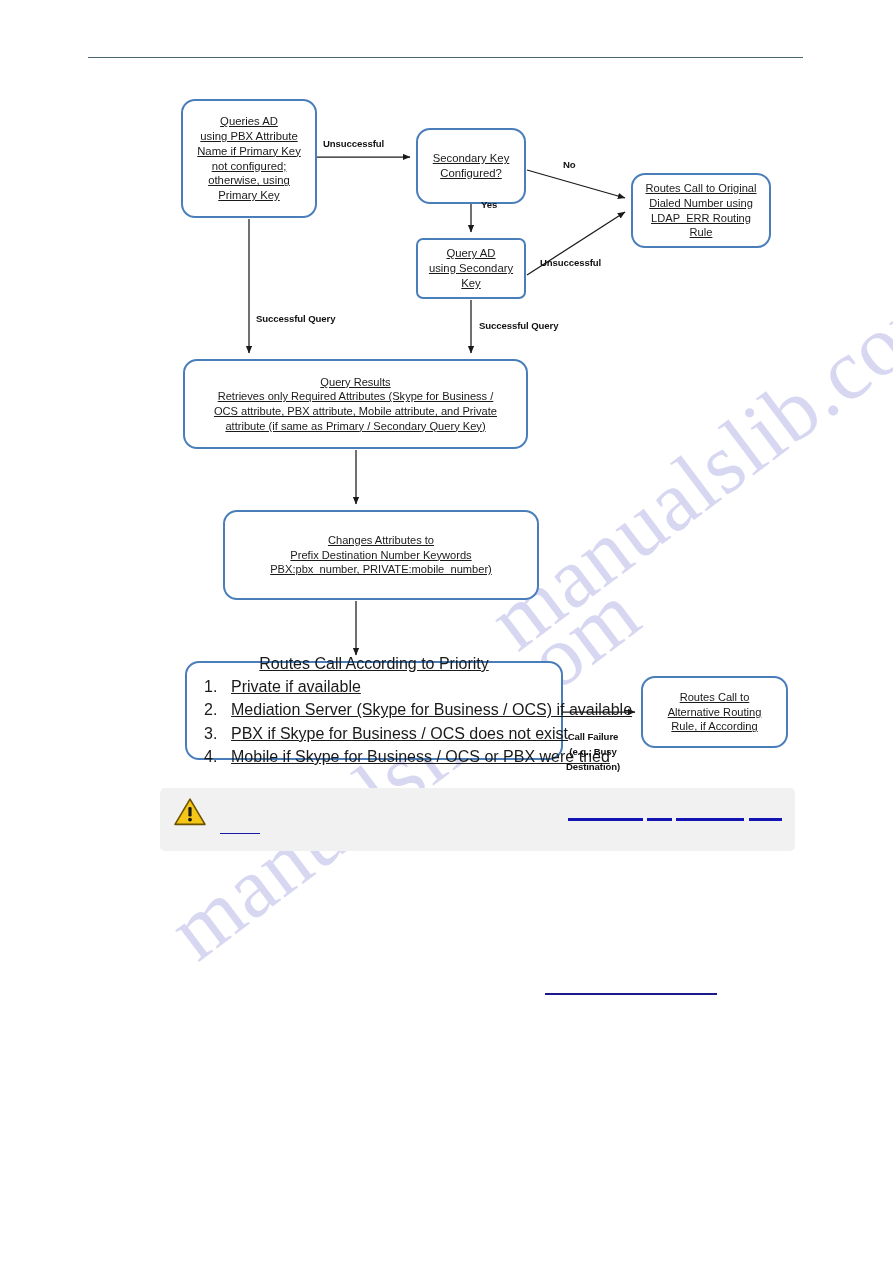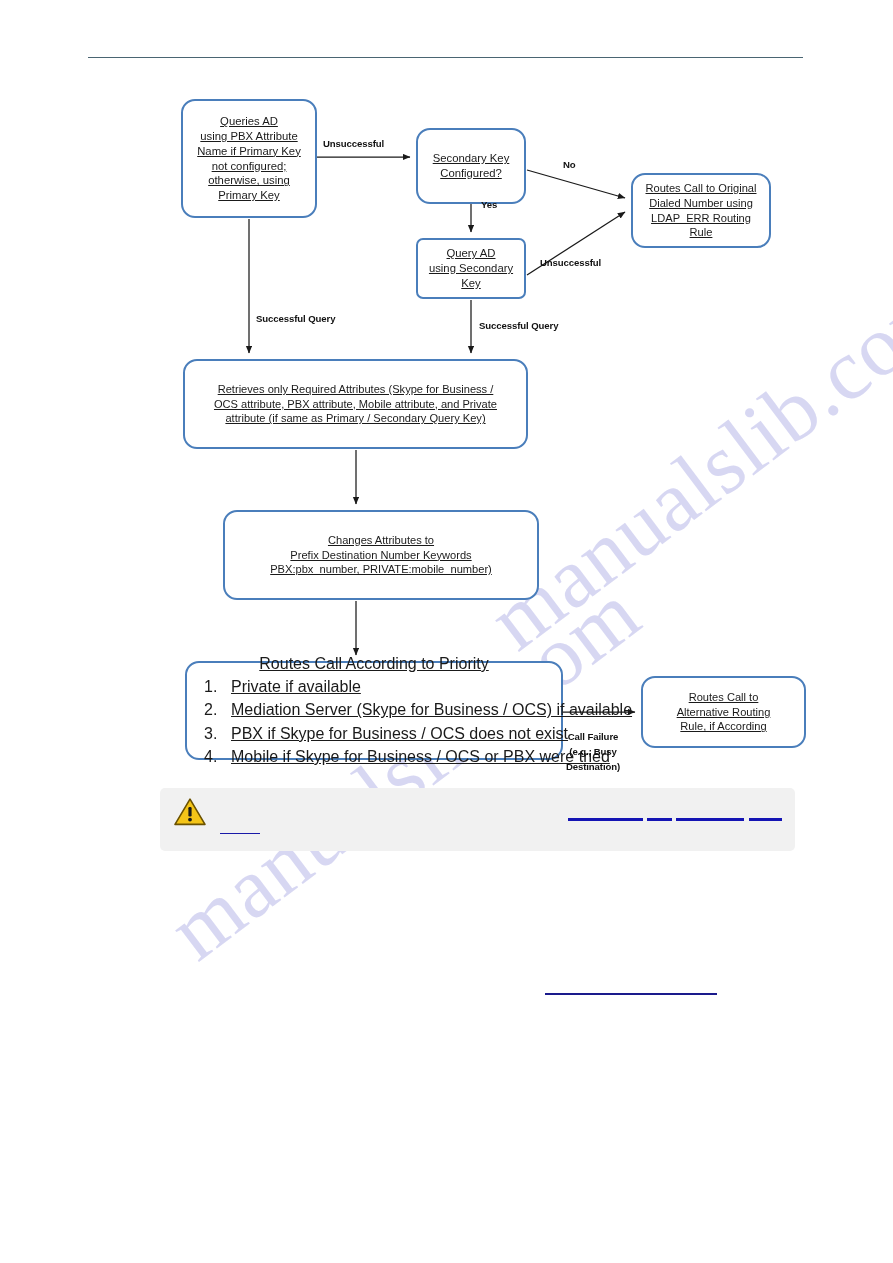--- a/index.html
+++ b/index.html
@@ -69,21 +69,21 @@
   .node .nline { display: block; }
 
   
   #node-query-ad     { left: 181px; top: 99px;  width: 136px; height: 119px; font-size: 11.3px; }
   #node-sec-key      { left: 416px; top: 128px; width: 110px; height: 76px;  font-size: 11.3px; }
   #node-query-sec    { left: 416px; top: 238px; width: 110px; height: 61px;  font-size: 11.3px; border-radius: 7px; }
   #node-ldap-err     { left: 631px; top: 173px; width: 140px; height: 75px;  font-size: 11.1px; }
   #node-results      { left: 183px; top: 359px; width: 345px; height: 90px;  font-size: 11.1px; }
   #node-changes      { left: 183px; top: 510px; width: 316px; height: 90px;  font-size: 11.1px; margin-left: 40px; }
   #node-priority     { left: 185px; top: 661px; width: 378px; height: 99px;  font-size: 16px; }
-  #node-alt-route    { left: 641px; top: 676px; width: 165px; height: 72px;  font-size: 11.1px; }
+  #node-alt-route    { left: 641px; top: 676px; width: 147px; height: 72px;  font-size: 11.1px; }
 
   
   #node-priority .nlines { padding: 0; }
   #node-priority .ptitle { display: block; text-align: center; margin-bottom: 1px; }
   #node-priority ol {
     margin: 0; padding: 0 0 0 44px;
     list-style: none;
     text-align: left;
   }
   #node-priority ol li {
@@ -219,20 +219,21 @@
     <span class="nlines">
       <span class="nline">Routes Call to Original</span>
       <span class="nline">Dialed Number using</span>
       <span class="nline">LDAP_ERR Routing</span>
       <span class="nline">Rule</span>
     </span>
   </div>
 
   <div class="node" id="node-results">
     <span class="nlines">
+      <span class="nline">Query Results</span>
       <span class="nline">Retrieves only Required Attributes (Skype for Business /</span>
       <span class="nline">OCS attribute, PBX attribute, Mobile attribute, and Private</span>
       <span class="nline">attribute (if same as Primary / Secondary Query Key)</span>
     </span>
   </div>
 
   <div class="node" id="node-changes">
     <span class="nlines">
       <span class="nline">Changes Attributes to</span>
       <span class="nline">Prefix Destination Number Keywords</span>

